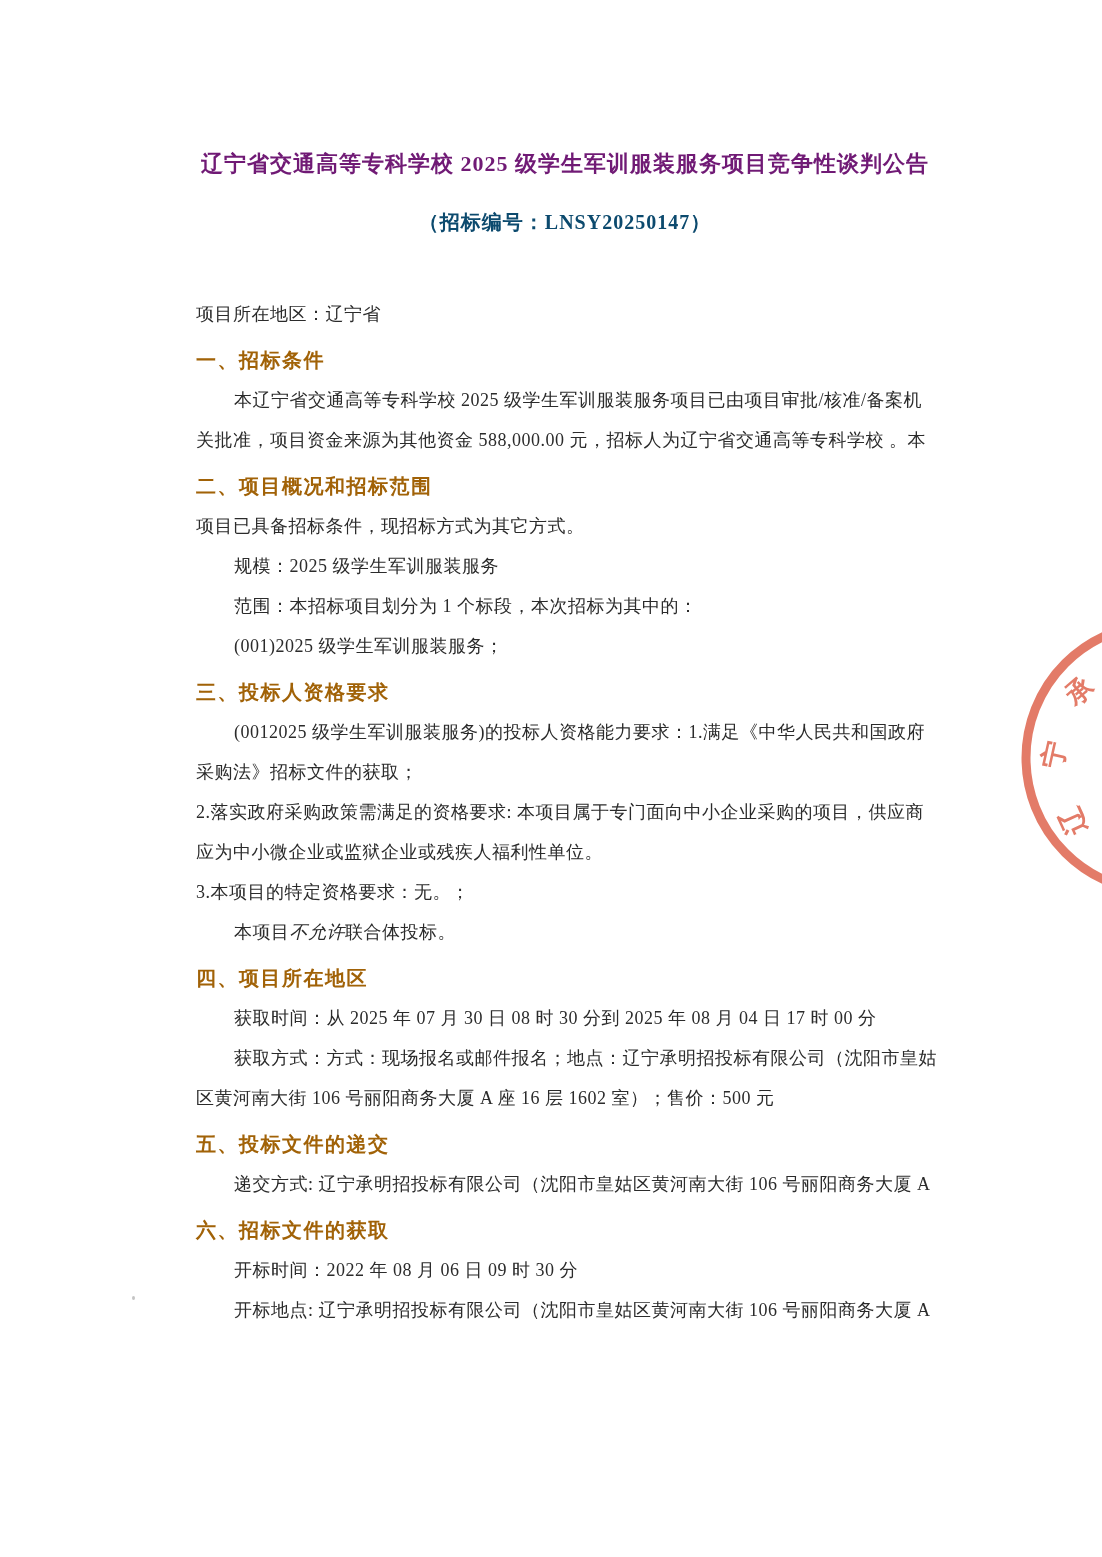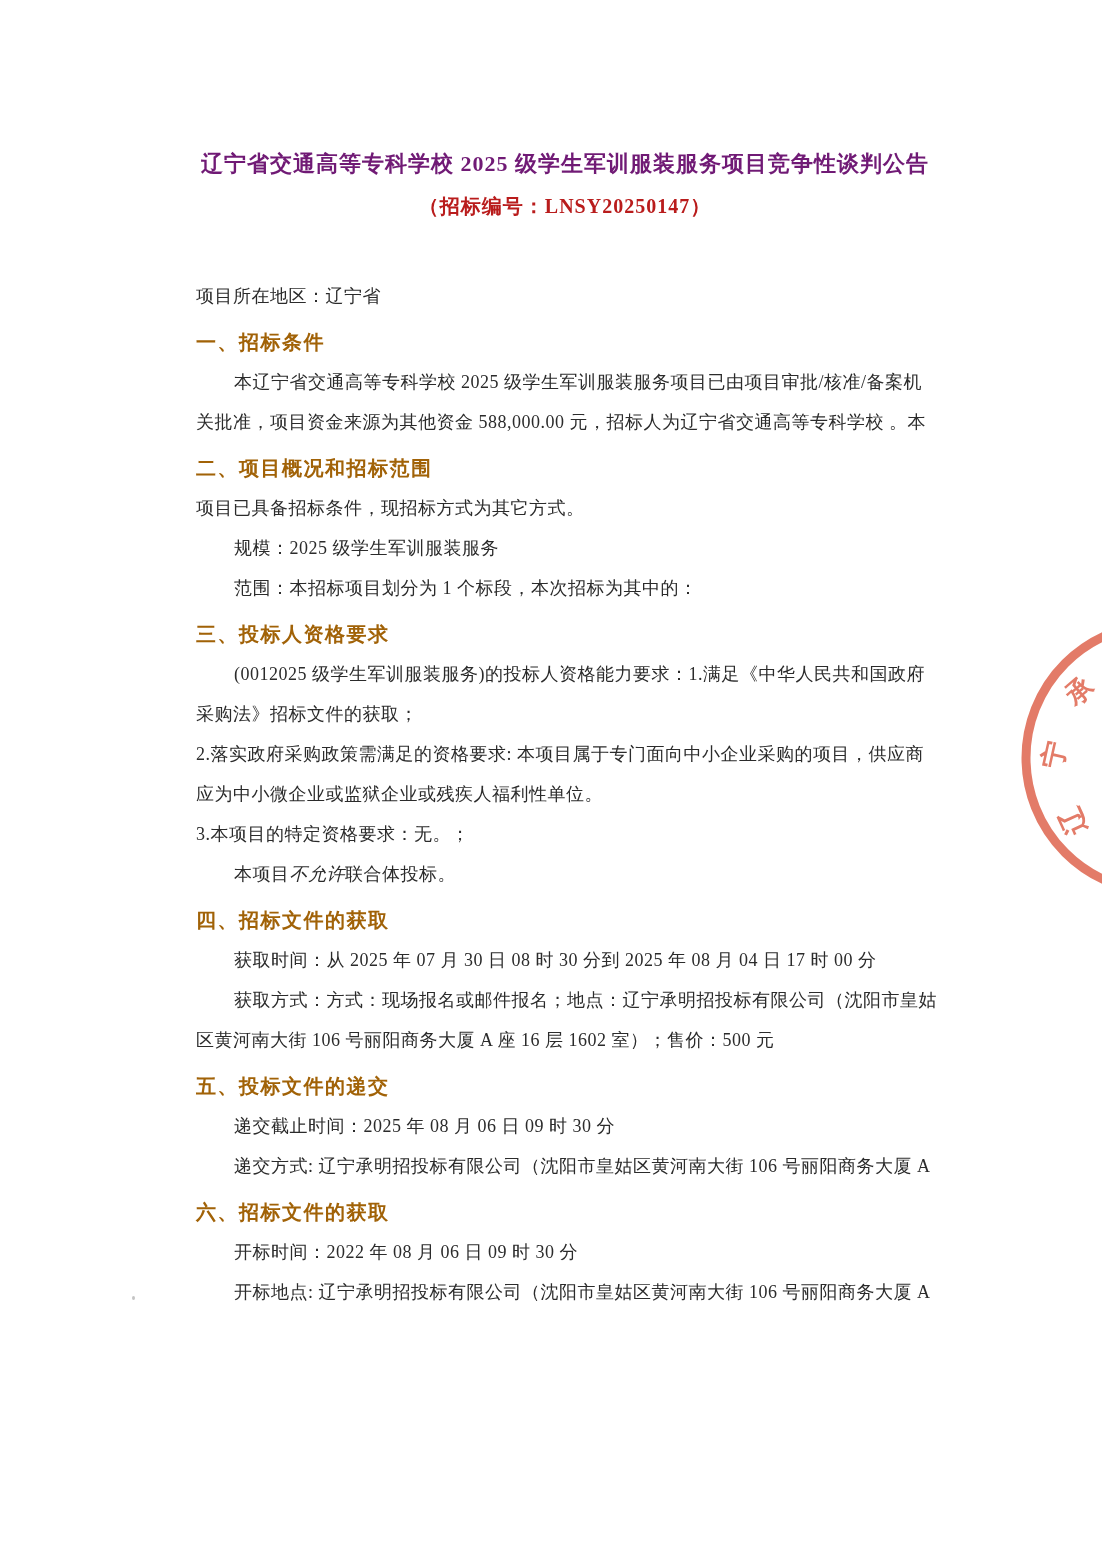--- a/index.html
+++ b/index.html
@@ -16,28 +16,28 @@
     text-align:center;
   }
   .doc-title{
     margin:0;
     font-size:22px;font-weight:bold;
     letter-spacing:1px;
     color:#701a75;
     line-height:32px;
   }
   .doc-subtitle{
-    margin:12px 0 0 0;
+    margin:28px 0 0 0;
     font-size:20px;font-weight:bold;
     letter-spacing:1px;
-    color:#b91c1c;
+    color:#0c4a6e;
     line-height:28px;
   }
   .doc-body{
-    position:absolute;top:276px;left:196px;width:762px;
+    position:absolute;top:294px;left:196px;width:762px;
   }
   .line{
     font-size:18px;
     letter-spacing:0.5px;
     line-height:40px;
     white-space:nowrap;
     color:#2b2b2b;
   }
   .line.indent{padding-left:38px;}
   .line.heading{
@@ -69,33 +69,33 @@
 
   <div class="doc-body">
     <div class="line">项目所在地区：辽宁省</div>
     <div class="line heading">一、招标条件</div>
     <div class="line indent">本辽宁省交通高等专科学校 2025 级学生军训服装服务项目已由项目审批/核准/备案机</div>
     <div class="line">关批准，项目资金来源为其他资金 588,000.00 元，招标人为辽宁省交通高等专科学校 。本</div>
     <div class="line heading">二、项目概况和招标范围</div>
     <div class="line">项目已具备招标条件，现招标方式为其它方式。</div>
     <div class="line indent">规模：2025 级学生军训服装服务</div>
     <div class="line indent">范围：本招标项目划分为 1 个标段，本次招标为其中的：</div>
+    <div class="line indent">(001)2025 级学生军训服装服务；</div>
     <div class="line heading">三、投标人资格要求</div>
     <div class="line indent">(0012025 级学生军训服装服务)的投标人资格能力要求：1.满足《中华人民共和国政府</div>
     <div class="line">采购法》招标文件的获取；</div>
     <div class="line">2.落实政府采购政策需满足的资格要求: 本项目属于专门面向中小企业采购的项目，供应商</div>
     <div class="line">应为中小微企业或监狱企业或残疾人福利性单位。</div>
     <div class="line">3.本项目的特定资格要求：无。；</div>
     <div class="line indent"><span>本项目</span><span class="em">不允许</span><span>联合体投标。</span></div>
-    <div class="line heading">四、招标文件的获取</div>
+    <div class="line heading">四、项目所在地区</div>
     <div class="line indent">获取时间：从 2025 年 07 月 30 日  08 时 30 分到 2025 年 08 月 04 日  17 时 00 分</div>
     <div class="line indent">获取方式：方式：现场报名或邮件报名；地点：辽宁承明招投标有限公司（沈阳市皇姑</div>
     <div class="line">区黄河南大街 106 号丽阳商务大厦 A 座 16 层 1602 室）；售价：500 元</div>
     <div class="line heading">五、投标文件的递交</div>
-    <div class="line indent">递交截止时间：2025 年 08 月 06 日  09 时 30 分</div>
     <div class="line indent">递交方式: 辽宁承明招投标有限公司（沈阳市皇姑区黄河南大街 106 号丽阳商务大厦 A</div>
     <div class="line heading">六、招标文件的获取</div>
     <div class="line indent">开标时间：2022 年 08 月 06 日  09 时 30 分</div>
     <div class="line indent">开标地点: 辽宁承明招投标有限公司（沈阳市皇姑区黄河南大街 106 号丽阳商务大厦 A</div>
   </div>
 
   <svg class="seal" viewBox="0 0 220 340" xmlns="http://www.w3.org/2000/svg">
     <defs>
       <path id="sealTextPath" d="M 131 227 A 98 98 0 0 1 256 78" fill="none"></path>
     </defs>

